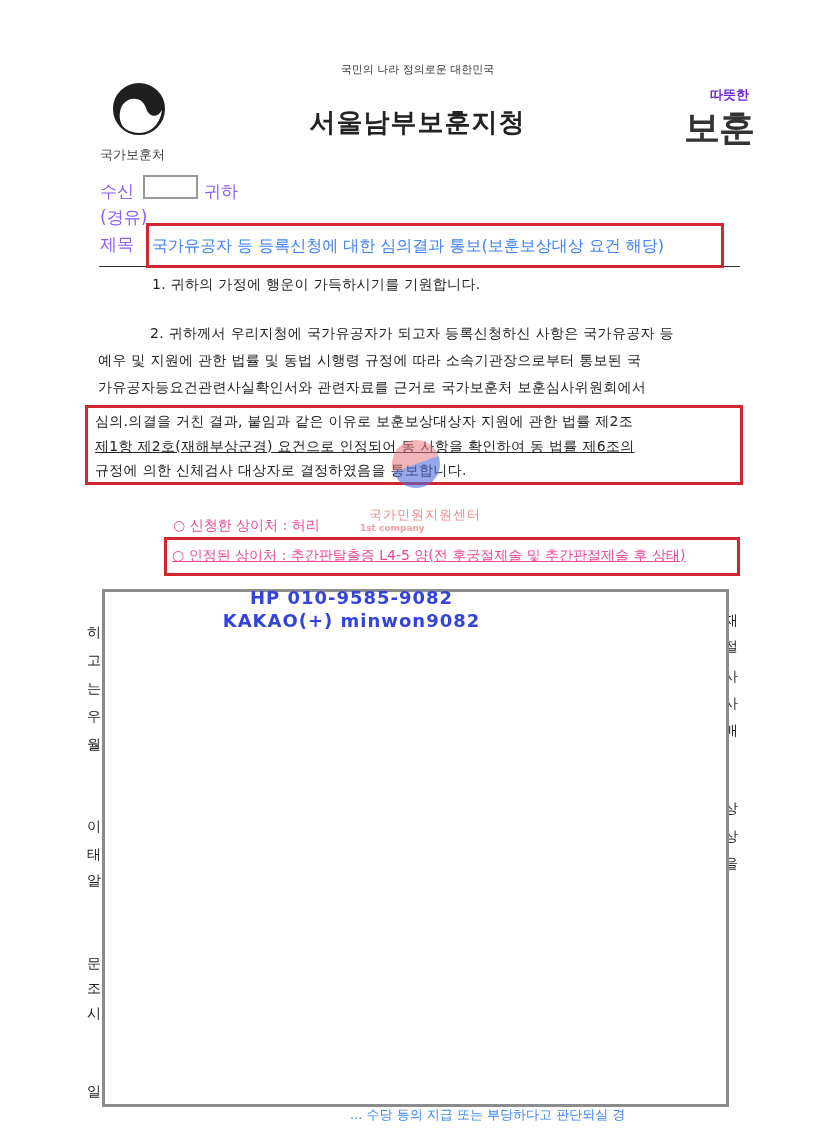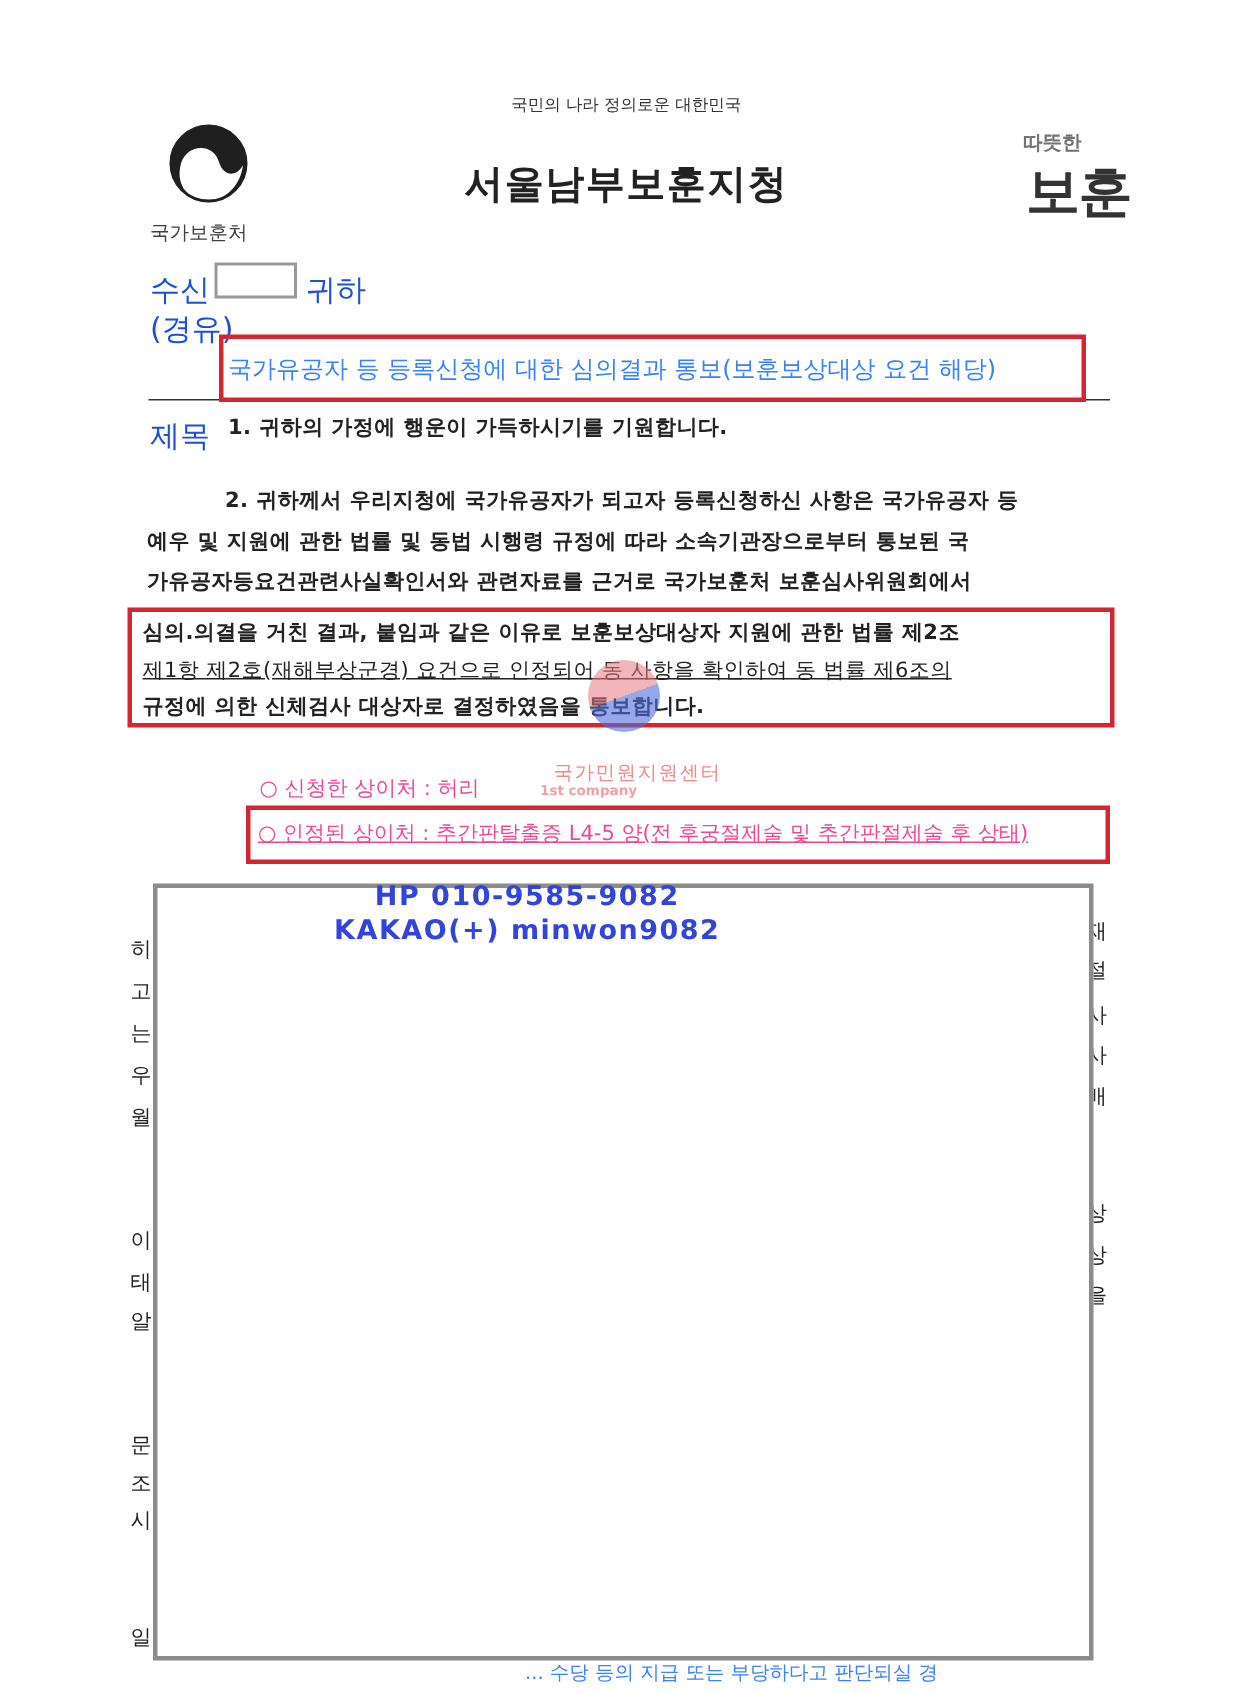--- a/index.html
+++ b/index.html
@@ -3,27 +3,27 @@
 <meta charset="utf-8">
 <style>
   html, body { margin:0; padding:0; }
   body { width:835px; height:1129px; background:#ffffff; position:relative; overflow:hidden;
          font-family:"DejaVu Sans", "Liberation Sans", sans-serif; color:#1a1a1a; }
   .abs { position:absolute; }
   .slogan { left:0; width:835px; top:62px; text-align:center; font-size:11px; color:#333; }
   .org-title { left:0; width:835px; top:105px; text-align:center; font-size:26px; font-weight:bold; letter-spacing:1px; color:#222; }
   .logo { left:112px; top:82px; width:54px; height:54px; }
   .logo-text { left:100px; top:146px; font-size:13px; color:#404040; }
-  .brand-top { left:682px; top:86px; font-size:13px; font-weight:bold; color:#737373; }
+  .brand-top { left:710px; top:86px; font-size:13px; font-weight:bold; color:#6d28d9; }
   .brand-main { left:684px; top:104px; font-size:36px; font-weight:bold; color:#333; letter-spacing:-1px; }
-  .lbl { font-size:20px; color:#1d4ed8; }
+  .lbl { font-size:17px; color:#8b5cf6; }
   .recip-box { left:143px; top:175px; width:55px; height:24px; border:2px solid #999; box-sizing:border-box; }
   .subject-line { left:99px; top:266px; width:641px; height:1px; background:#333; }
   .subject-text { left:152px; top:236px; font-size:16px; color:#3b82f6; white-space:nowrap; }
-  .para { font-size:14px; color:#222; white-space:nowrap; letter-spacing:0.3px;font-weight:bold; }
+  .para { font-size:14px; color:#222; white-space:nowrap; letter-spacing:0.3px; }
   .u { text-decoration:underline; font-weight:bold; }
   .redbox { border:3px solid #d22630; box-sizing:border-box; }
   .bullet { font-size:14px; color:#ec4899; white-space:nowrap; }
   .wm-circle { left:392px; top:440px; width:48px; height:48px; border-radius:50%;
                background:linear-gradient(160deg, rgba(230,120,130,0.55) 50%, rgba(80,110,220,0.6) 50%); }
   .wm-text { left:360px; top:506px; width:130px; text-align:center; font-size:13px; color:#f08a8a; letter-spacing:1px; }
   .wm-sub { left:360px; top:523px; width:130px; text-align:left; font-size:9px; font-weight:bold; color:#f3a0a0; }
   .cover { left:102px; top:589px; width:627px; height:518px; background:#fff; border:3px solid #8c8c8c; box-sizing:border-box; }
   .contact { left:102px; width:499px; text-align:center; font-size:18px; font-weight:bold; color:#3344dd; letter-spacing:1px; }
   .edge-char { font-size:14px; color:#222; }
@@ -42,21 +42,21 @@
 </svg>
 <div class="abs logo-text">국가보훈처</div>
 
 <div class="abs brand-top">따뜻한</div>
 <div class="abs brand-main">보훈</div>
 
 <div class="abs lbl" style="left:100px;top:180px;">수신</div>
 <div class="abs recip-box"></div>
 <div class="abs lbl" style="left:204px;top:180px;">귀하</div>
 <div class="abs lbl" style="left:100px;top:206px;">(경유)</div>
-<div class="abs lbl" style="left:100px;top:233px;margin-top:44px;">제목</div>
+<div class="abs lbl" style="left:100px;top:233px;">제목</div>
 <div class="abs subject-line"></div>
 <div class="abs redbox" style="left:146px;top:223px;width:578px;height:45px;"></div>
 <div class="abs subject-text">국가유공자 등 등록신청에 대한 심의결과 통보(보훈보상대상 요건 해당)</div>
 
 <div class="abs para" style="left:152px;top:276px;">1. 귀하의 가정에 행운이 가득하시기를 기원합니다.</div>
 
 <div class="abs para" style="left:150px;top:325px;">2. 귀하께서 우리지청에 국가유공자가 되고자 등록신청하신 사항은 국가유공자 등</div>
 <div class="abs para" style="left:98px;top:352px;">예우 및 지원에 관한 법률 및 동법 시행령 규정에 따라 소속기관장으로부터 통보된 국</div>
 <div class="abs para" style="left:98px;top:379px;">가유공자등요건관련사실확인서와 관련자료를 근거로 국가보훈처 보훈심사위원회에서</div>
 

